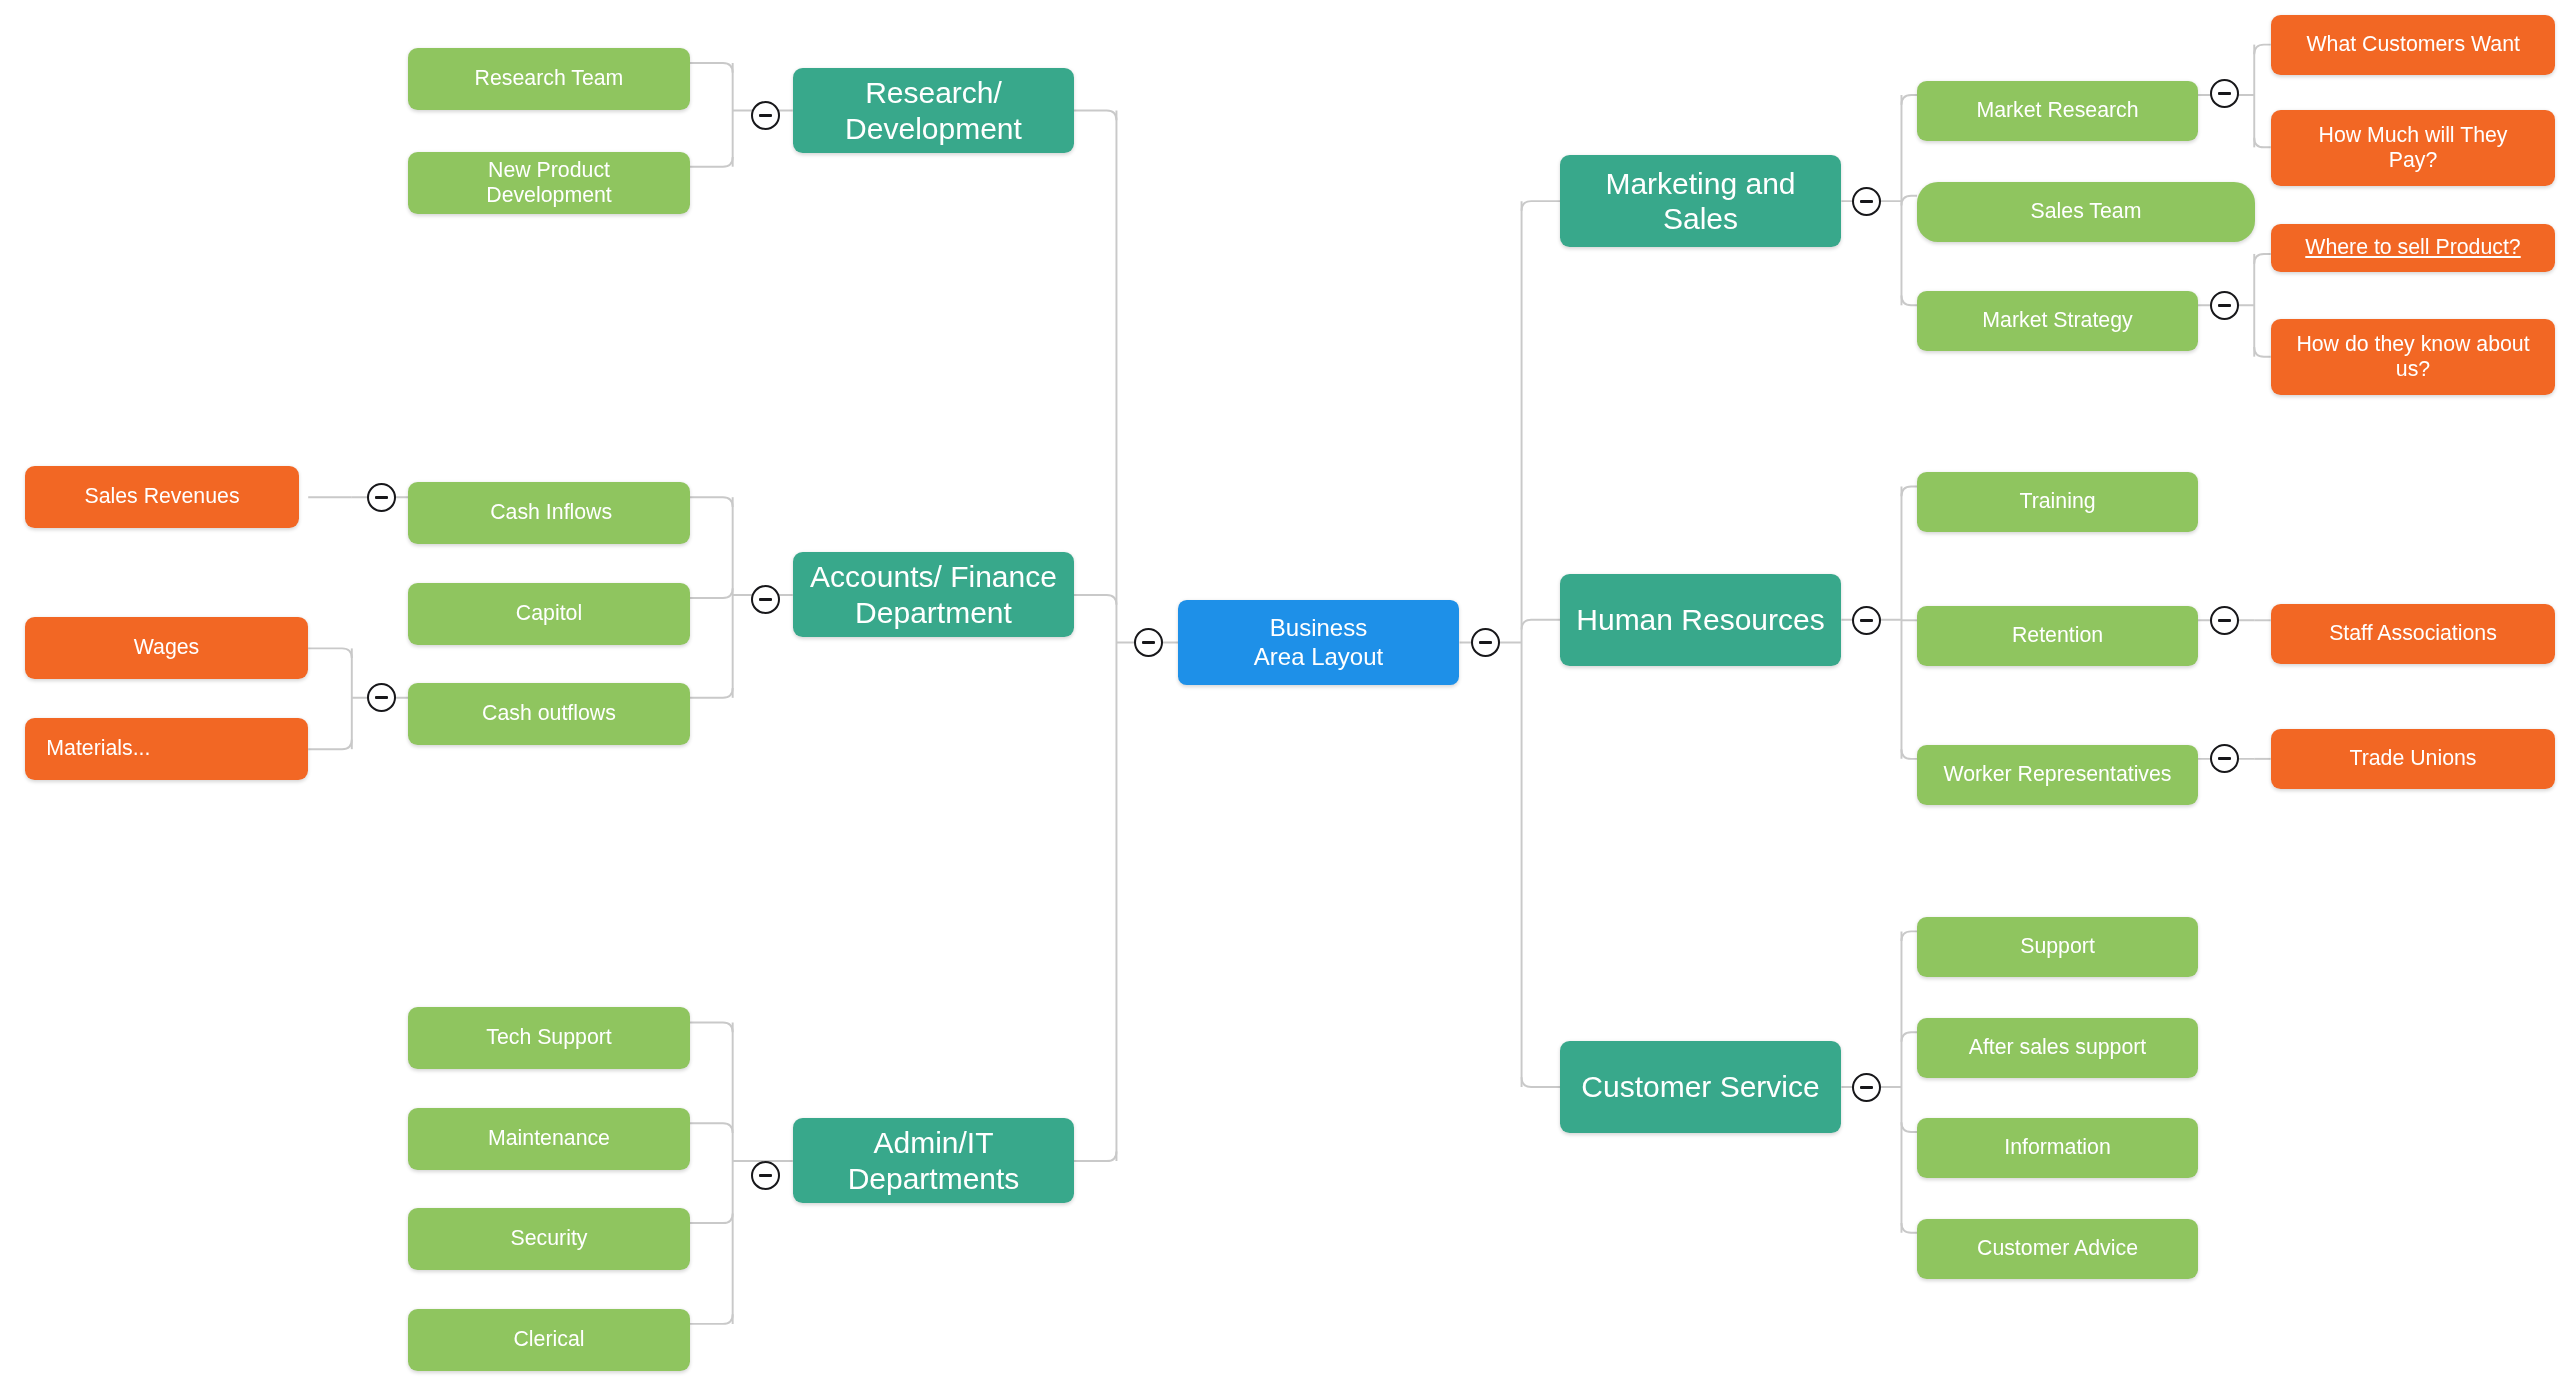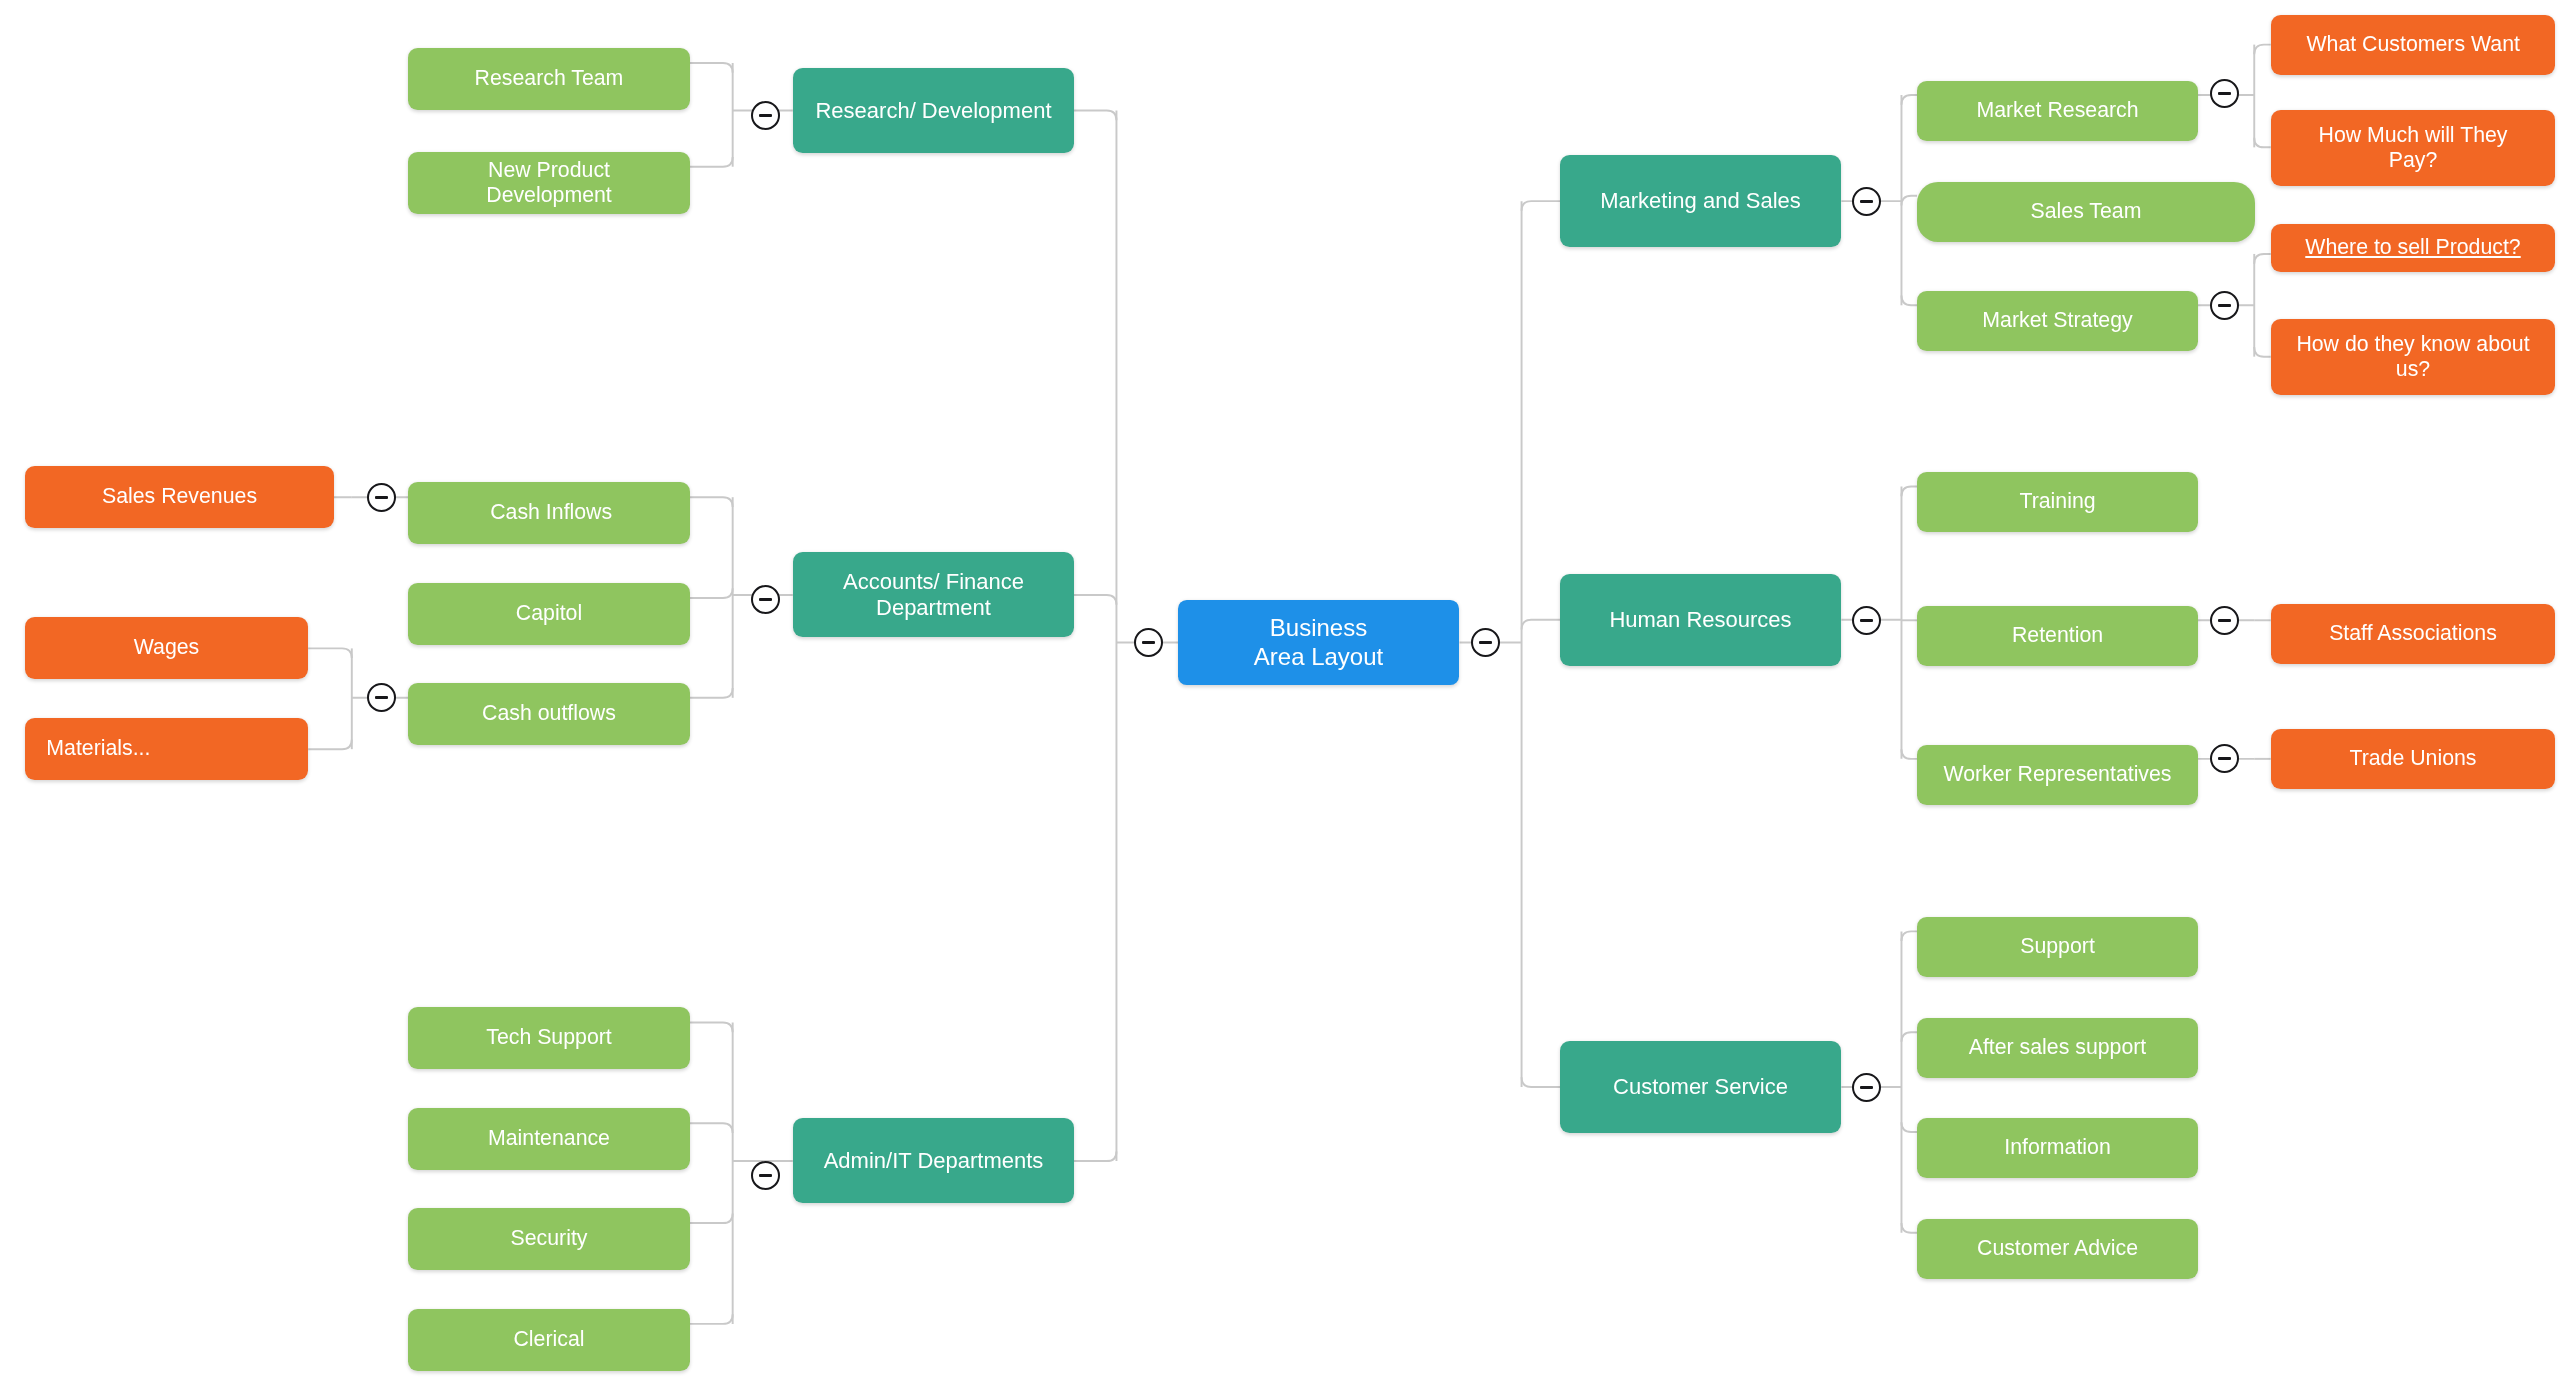--- a/index.html
+++ b/index.html
@@ -39,21 +39,21 @@
     user-select: none;
     z-index: 3;
   }
   .node.root {
     background: #1e90e8;
     font-size: 24px;
     border-radius: 8.7px;
   }
   .node.dept {
     background: #38a88b;
-    font-size: 22px;
+    font-size: 30px;
   }
   .node.sub {
     background: #8fc55f;
     font-size: 21.3px;
     margin-top: 16px;
   }
   .node.leaf {
     background: #f26724;
     font-size: 21.3px;
   }
@@ -151,21 +151,21 @@
   <div id="nodes">
       <div class="node root" style="left: 1178px; top: 600px; width: 281px; height: 85px;">Business
 Area Layout</div>
       <div class="node dept" style="left: 793px; top: 68px; width: 281px; height: 85px;">Research/ Development</div>
       <div class="node sub" style="left: 408px; top: 32px; width: 282px; height: 62px;">Research Team</div>
       <div class="node sub" style="left: 408px; top: 136px; width: 282px; height: 62px;">New Product
 Development</div>
       <div class="node dept" style="left: 793px; top: 552px; width: 281px; height: 85px;">Accounts/ Finance
 Department</div>
       <div class="node sub" style="left: 408px; top: 466px; width: 282px; height: 62px; padding-left: 16px;">Cash Inflows</div>
-      <div class="node leaf" style="left: 25px; top: 466px; width: 309px; height: 62px;">Sales Revenues</div>
+      <div class="node leaf" style="left: 25px; top: 466px; width: 274px; height: 62px;">Sales Revenues</div>
       <div class="node sub" style="left: 408px; top: 567px; width: 282px; height: 62px;">Capitol</div>
       <div class="node sub" style="left: 408px; top: 667px; width: 282px; height: 62px;">Cash outflows</div>
       <div class="node leaf" style="left: 25px; top: 617px; width: 283px; height: 62px;">Wages</div>
       <div class="node leaf align-left" style="left: 25px; top: 718px; width: 283px; height: 62px;">Materials...</div>
       <div class="node dept" style="left: 793px; top: 1118px; width: 281px; height: 85px;">Admin/IT Departments</div>
       <div class="node sub" style="left: 408px; top: 991px; width: 282px; height: 62px;">Tech Support</div>
       <div class="node sub" style="left: 408px; top: 1092px; width: 282px; height: 62px;">Maintenance</div>
       <div class="node sub" style="left: 408px; top: 1192px; width: 282px; height: 62px;">Security</div>
       <div class="node sub" style="left: 408px; top: 1293px; width: 282px; height: 62px;">Clerical</div>
       <div class="node dept" style="left: 1560px; top: 155px; width: 281px; height: 92px;">Marketing and Sales</div>

